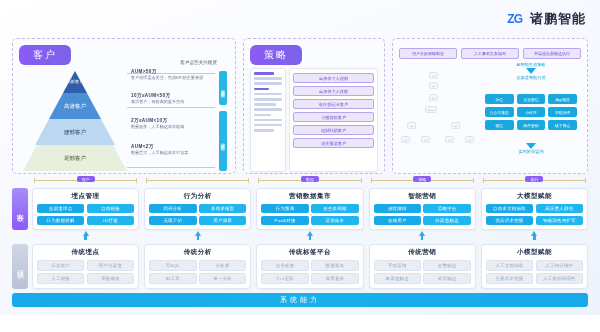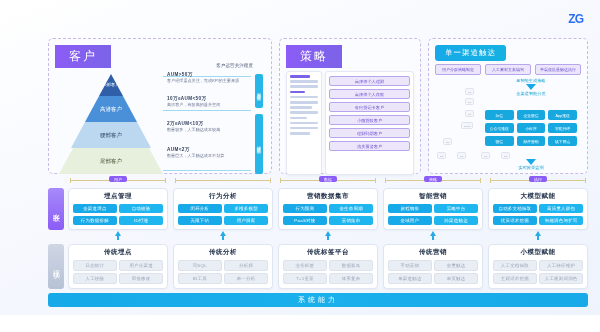--- a/index.html
+++ b/index.html
@@ -3,40 +3,40 @@
 <meta charset="utf-8">
 <style>
   * { box-sizing: border-box; margin: 0; padding: 0; }
   body {
     width: 600px; height: 332px;
     font-family: "Liberation Sans", "DejaVu Sans", sans-serif;
     background: #ffffff;
     overflow: hidden;
   }
   .page { position: relative; width: 600px; height: 315px;
-    background: linear-gradient(160deg,#ffffff 0%,#f7f9fe 40%,#eef3fc 100%); padding-left: 36px; }
+    background: linear-gradient(160deg,#ffffff 0%,#f7f9fe 40%,#eef3fc 100%); }
 
   
   .header { height: 38px; display: flex; align-items: center; justify-content: flex-end;
             padding-right: 14px; }
   .logo-wrap { display: flex; align-items: center; gap: 5px; }
   .logo-mark { font-size: 12px; font-weight: 700; color: #2e6ef0; letter-spacing: -1px;
                padding: 1px 3px; border-radius: 2px; }
   .logo-text { font-size: 13px; font-weight: 700; color: #2b2f45; letter-spacing: 1px; }
 
   
   .top-row { display: flex; gap: 7px; padding: 0 12px; height: 136px; }
   .panel { position: relative; background: #fbfcff; border: 1px dashed #c9b9e6;
            border-radius: 5px; flex: 1; padding: 6px; }
   .panel.p1 { flex: 0 0 224px; }
   .panel.p2 { flex: 0 0 142px; }
   .panel.p3 { flex: 1; }
 
   .pill-purple { display:inline-block; background: linear-gradient(90deg,#8b5cf6,#7b63e8);
-    color:#fff; font-size: 12px; padding: 3px 14px; border-radius: 0; letter-spacing: 2px; }
+    color:#fff; font-size: 10px; padding: 3px 14px; border-radius: 6px; letter-spacing: 2px; }
   .pill-cyan { display:inline-block; background: linear-gradient(90deg,#17a9e8,#14b2e2);
     color:#fff; font-size: 7.5px; padding: 3px 10px; border-radius: 3px; letter-spacing: 1px; }
   .panel-head { display:flex; align-items:center; gap: 10px; }
 
   
   .pyr-area { position: relative; height: 106px; margin-top: 2px; }
   .pyramid { position:absolute; left: 4px; top: 4px; width: 104px; height: 100px; }
   .tier { position:absolute; color:#fff; font-size:5.5px; display:flex;
           align-items:center; justify-content:center; text-align:center; line-height:1.25; }
   .t1 { left: 40px; top: 0px;  width: 24px; height: 22px;
@@ -142,20 +142,21 @@
     color:#fff; font-size:7px; letter-spacing:3px; }
 </style>
 </head>
 <body>
 
 <div class="page">
 
   <div class="header">
     <div class="logo-wrap">
       <span class="logo-mark">ZG</span>
+      <span class="logo-text">诸鹏智能</span>
     </div>
   </div>
 
   <div class="top-row">
 
     <div class="panel p1">
       <div class="panel-head">
         <span class="pill-purple">客户</span>
       </div>
       <div class="pyr-area">
@@ -220,21 +221,20 @@
           <div class="mtag">有行贷记卡客户</div>
           <div class="mtag">小微贷款客户</div>
           <div class="mtag">理财到期客户</div>
           <div class="mtag">流失预警客户</div>
         </div>
       </div>
     </div>
 
     <div class="panel p3">
       <div class="panel-head">
-        <span class="pill-cyan">单一渠道触达</span>
       </div>
       <div class="p3-body">
         <div class="p3-tags">
           <div class="ptag">用户分群策略制定</div>
           <div class="ptag">人工素材文案编写</div>
           <div class="ptag">单渠道批量触达执行</div>
         </div>
 
         <div class="tree">
           <div class="tnode" style="left:28px;top:2px;">—</div>

